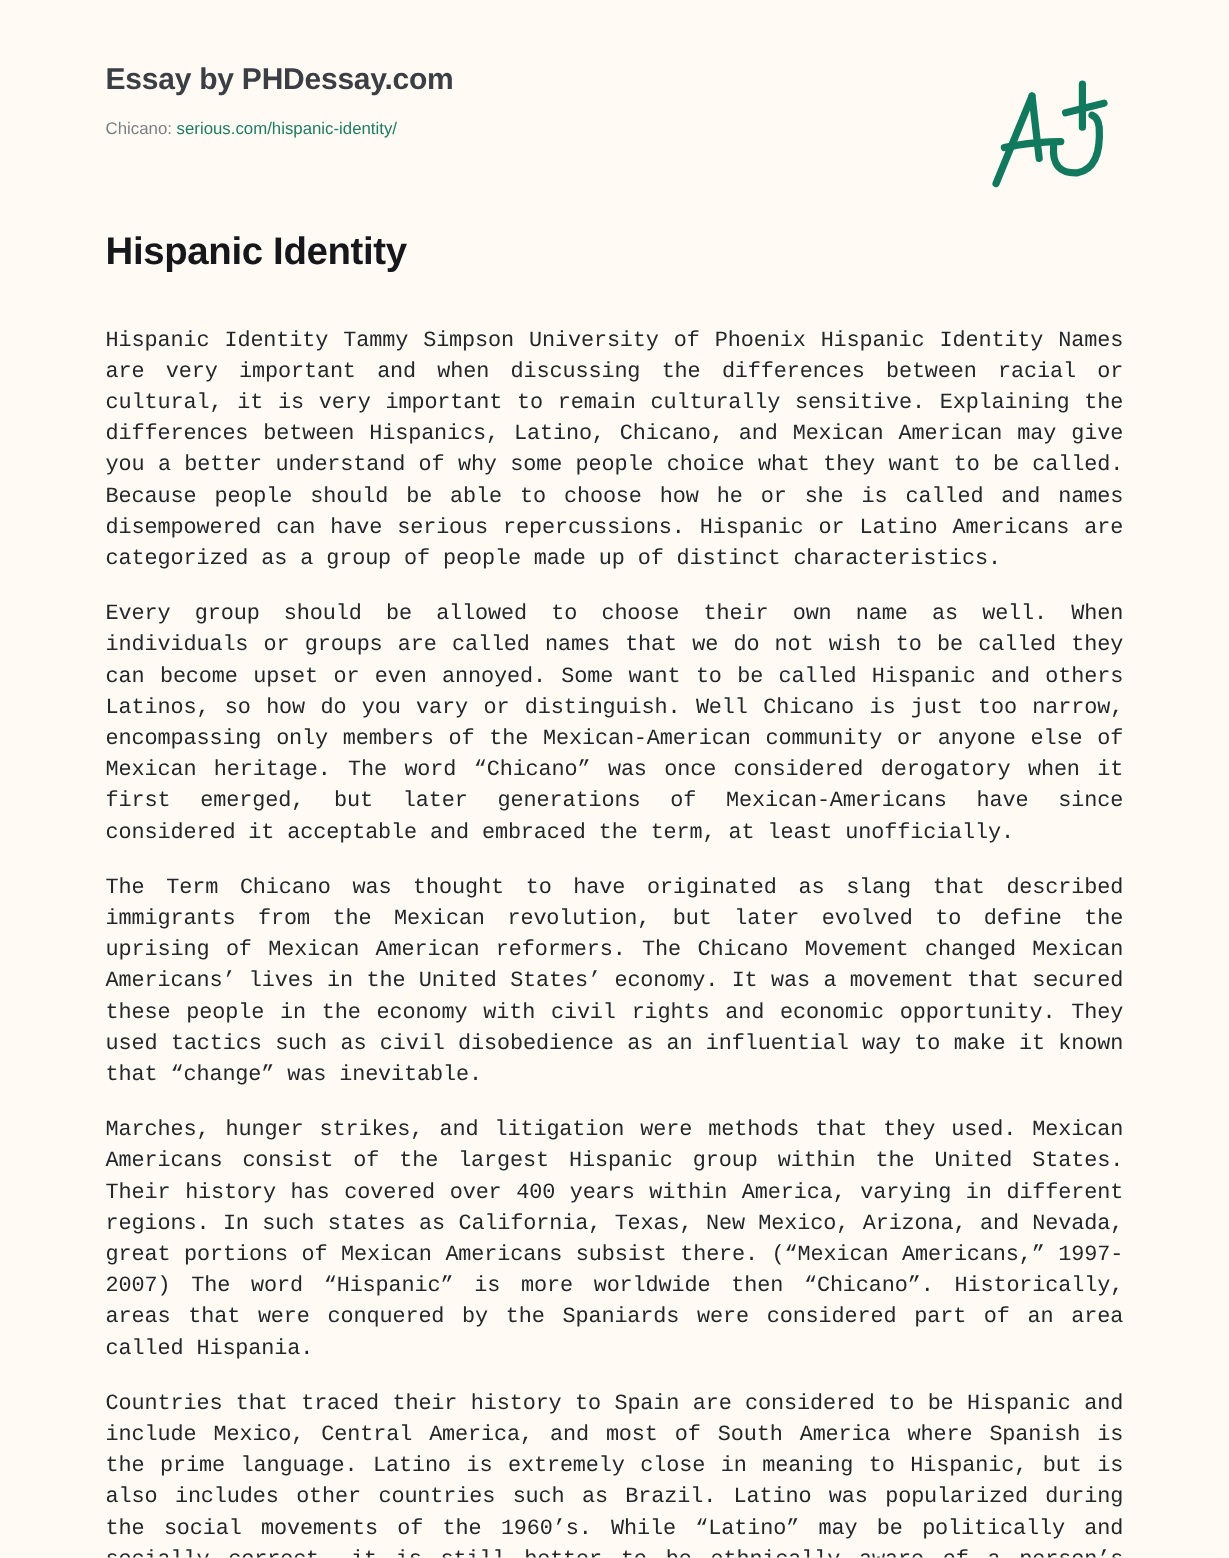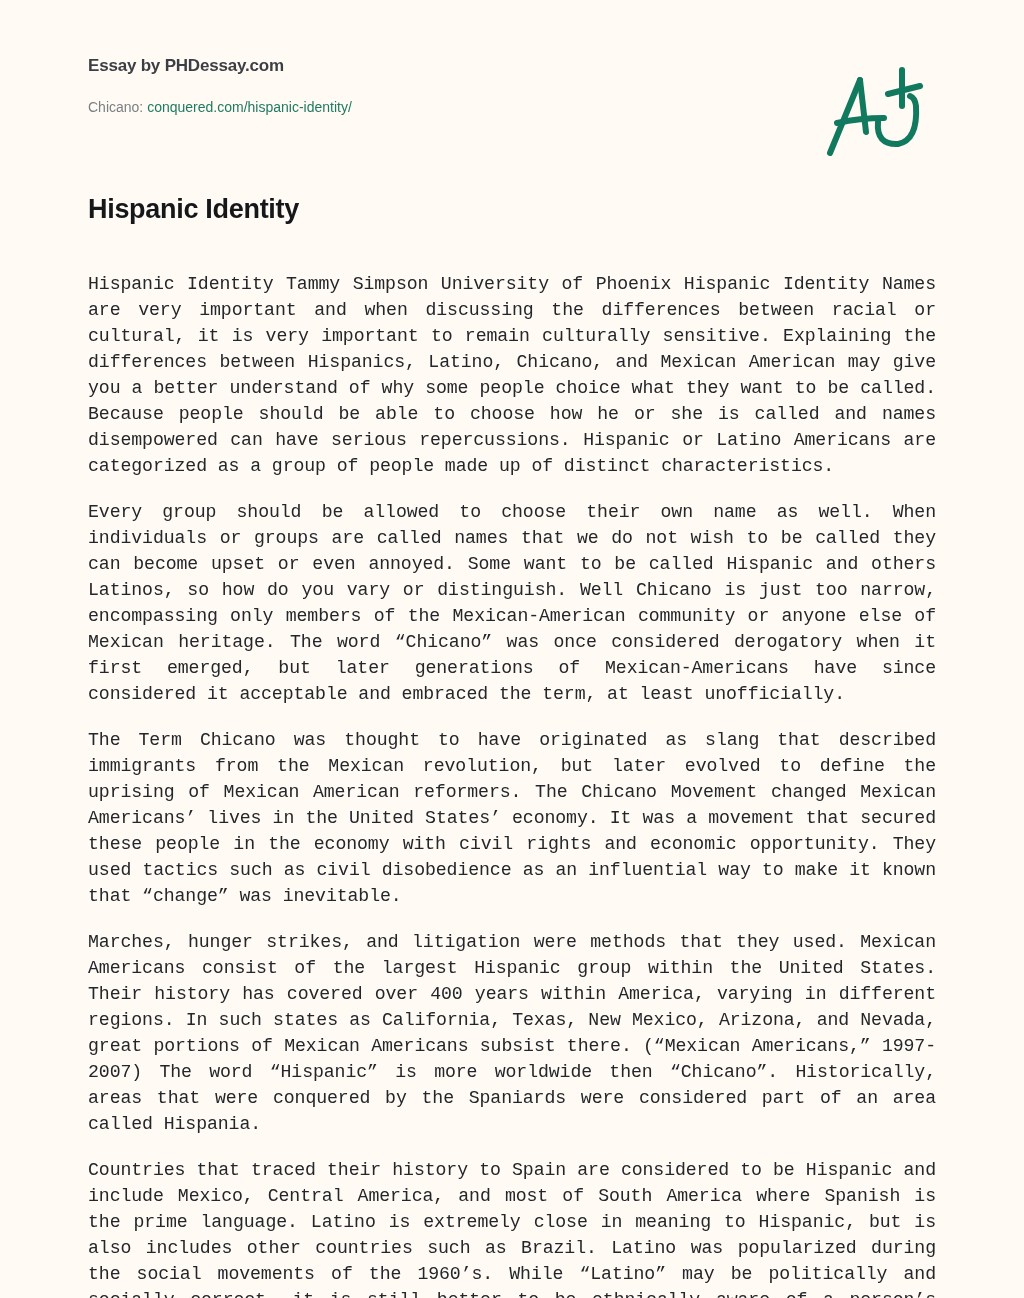--- a/index.html
+++ b/index.html
@@ -14,21 +14,21 @@
       position: relative;
       font-family: "Liberation Sans", "DejaVu Sans", sans-serif;
     }
     .header {
       position: absolute;
       left: 88px;
       top: 48px;
       width: 700px;
     }
     .brand {
-      font-size: 17px;
+      font-size: 25px;
       font-weight: bold;
       color: #3b3f45;
       line-height: 36px;
       margin: 0;
       letter-spacing: -0.2px;
     }
     .source {
       margin-top: 13px;
       font-size: 14px;
       line-height: 20px;
@@ -43,21 +43,21 @@
       left: 820px;
       top: 60px;
       width: 120px;
       height: 105px;
     }
     .title {
       position: absolute;
       left: 88px;
       top: 186px;
       margin: 0;
-      font-size: 27px;
+      font-size: 32px;
       line-height: 46px;
       font-weight: bold;
       color: #15171a;
       letter-spacing: -0.3px;
     }
     .content {
       position: absolute;
       left: 88px;
       top: 271px;
       width: 848px;
@@ -71,21 +71,21 @@
       letter-spacing: -0.1px;
       font-family: Liberation Mono, monospace;
     }
   </style>
 </head>
 <body>
 
 <div class="header">
   <h2 class="brand">Essay by PHDessay.com</h2>
   <div class="source">
-    <span>Chicano: </span><a>conquered.com/hispanic-identity/</a>
+    <span>Chicano: </span><a>serious.com/hispanic-identity/</a>
   </div>
 </div>
 
 <div class="logo">
   <svg width="120" height="105" viewBox="0 0 120 105" fill="none" stroke="#11795d" stroke-width="6" stroke-linecap="round" stroke-linejoin="round">
 
     <path d="M10 93 L40 20"></path>
 
     <path d="M40 20 L46 72"></path>
 

